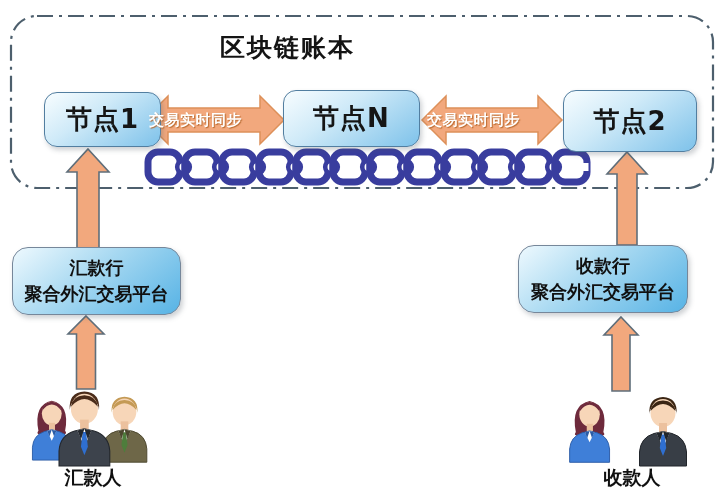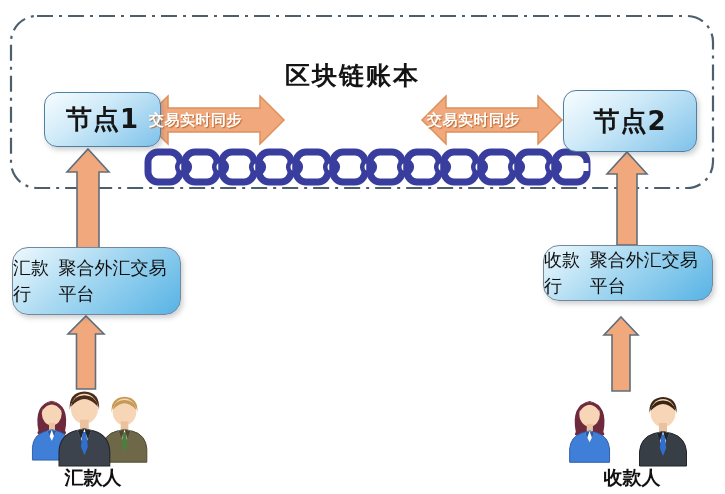--- a/index.html
+++ b/index.html
@@ -3,50 +3,50 @@
 <meta charset="utf-8">
 <style>
   html,body{margin:0;padding:0;background:#ffffff;}
   #canvas{
     position:relative;width:725px;height:494px;background:#ffffff;overflow:hidden;
     font-family:"DejaVu Sans","Liberation Sans",sans-serif;color:#111;
   }
   #gfx{position:absolute;left:0;top:0;width:725px;height:494px;}
   .abs{position:absolute;}
   .title{
-    left:220px;top:31px;width:200px;text-align:right;
-    font-size:25px;font-weight:600;letter-spacing:2px;color:#141414;margin-top:28px;
+    left:220px;top:31px;width:200px;text-align:left;
+    font-size:25px;font-weight:600;letter-spacing:2px;color:#141414;
   }
   .node{
     display:flex;align-items:center;justify-content:center;
     font-size:26px;font-weight:700;color:#151515;letter-spacing:1px;
     border-radius:13px;border:1.6px solid #527ea0;
     background:linear-gradient(145deg,#f8fdff 0%,#cfeaf8 40%,#7ec2ea 100%);
     box-shadow:2px 3px 5px rgba(80,90,100,0.28);
     box-sizing:border-box;
   }
   #node-1{left:44px;top:92px;width:117px;height:55px;}
   #node-n{left:283px;top:90px;width:137px;height:57px;}
   #node-2{left:563px;top:90px;width:134px;height:62px;}
   .sync-label{
     width:130px;font-size:15px;font-weight:700;color:#ffffff;
     letter-spacing:0.5px;text-shadow:1px 1px 1px rgba(180,100,40,0.9);
   }
   #sync-label-1{left:149px;top:111px;}
   #sync-label-2{left:427px;top:111px;}
   .platform{
-    display:flex;flex-direction:row;align-items:center;justify-content:center;
-    font-size:18px;font-weight:400;line-height:26px;color:#101010;
+    display:flex;flex-direction:column;align-items:center;justify-content:center;
+    font-size:18px;font-weight:700;line-height:26px;color:#101010;
     border-radius:16px;border:1.5px solid #76879a;
     background:linear-gradient(140deg,#eef9fe 0%,#a6d8f1 45%,#57b3e5 100%);
     box-shadow:2px 3px 5px rgba(80,90,100,0.28);
     box-sizing:border-box;
   }
   #platform-left{left:12px;top:247px;width:169px;height:68px;}
-  #platform-right{left:543px;top:245px;width:170px;height:56px;}
+  #platform-right{left:518px;top:245px;width:170px;height:68px;}
   .actor-label{
     width:120px;text-align:center;font-size:19px;font-weight:600;color:#101010;
   }
   #actor-label-left{left:33px;top:465px;}
   #actor-label-right{left:572px;top:465px;}
 </style>
 </head>
 <body>
 
 <div id="canvas">
@@ -162,20 +162,21 @@
         <path d="M28.4,44.5 L31.6,44.5 L33.2,58 L30,66 L26.8,58 Z" fill="#2f6fd0"></path>
         <path d="M23.5,43 L30,41.5 L26.8,51.5 Z" fill="#21252a"></path>
         <path d="M36.5,43 L30,41.5 L33.2,51.5 Z" fill="#21252a"></path>
       </g>
     </g>
   </svg>
 
   <div class="abs title">区块链账本</div>
 
   <div class="abs node" id="node-1">节点1</div>
+  <div class="abs node" id="node-n">节点N</div>
   <div class="abs node" id="node-2">节点2</div>
 
   <div class="abs sync-label" id="sync-label-1">交易实时同步</div>
   <div class="abs sync-label" id="sync-label-2">交易实时同步</div>
 
   <div class="abs platform" id="platform-left">
     <span>汇款行</span>
     <span>聚合外汇交易平台</span>
   </div>
   <div class="abs platform" id="platform-right">

